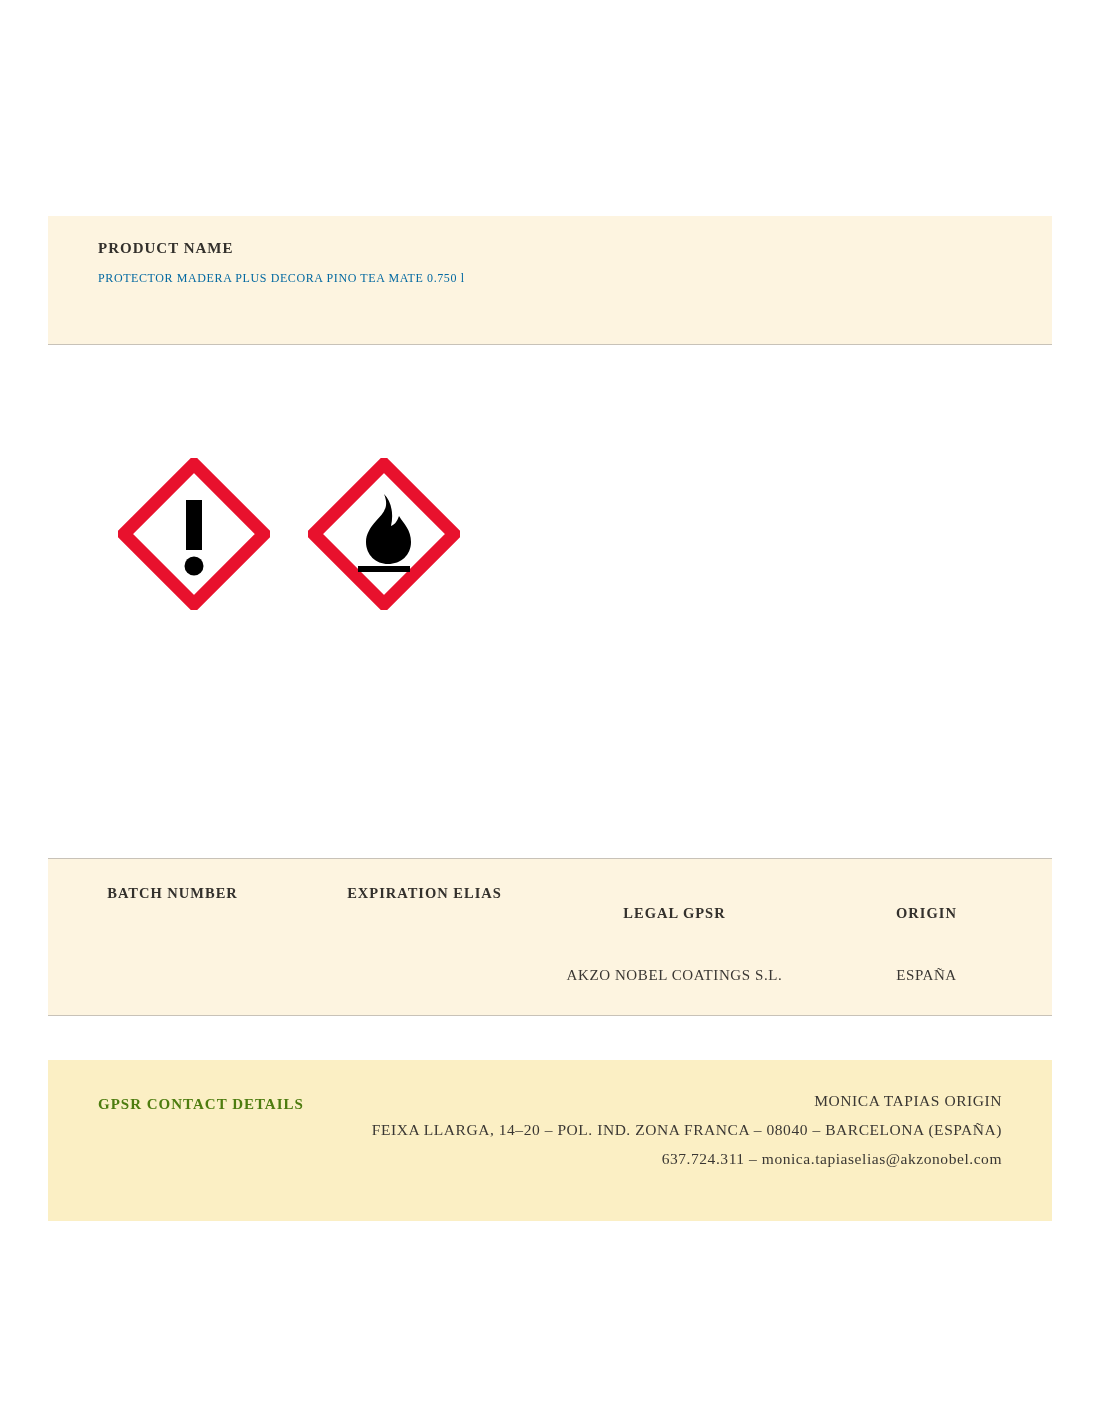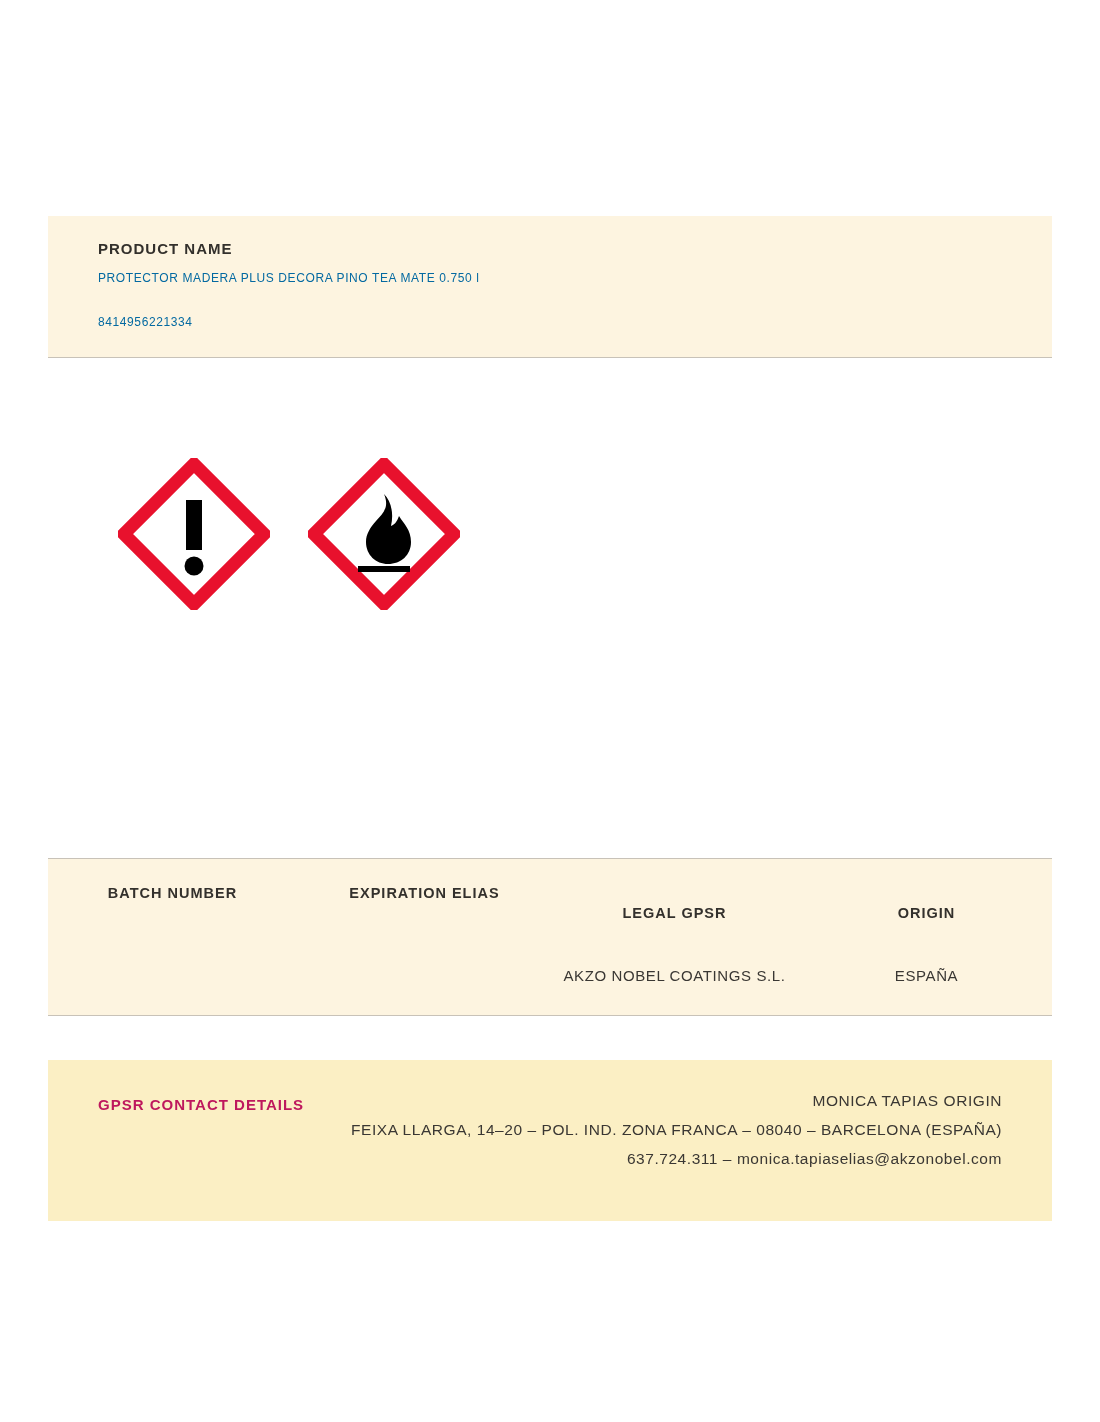--- a/index.html
+++ b/index.html
@@ -15,20 +15,21 @@
     position: relative;
     overflow: hidden;
   }
 
   .page {
     position: absolute;
     left: 0;
     top: 0;
     width: 1100px;
     height: 1184px;
+    font-family: Liberation Serif, serif;
   }
 
   
   .product-block {
     position: absolute;
     left: 48px;
     top: 216px;
     width: 1004px;
     background: #fdf4e0;
     border-bottom: 1px solid #c8c2b8;
@@ -115,21 +116,21 @@
     width: 1004px;
     background: #fbefc4;
     box-sizing: border-box;
     padding: 32px 50px 36px 50px;
     min-height: 158px;
   }
   .gpsr-title {
     font-size: 15px;
     font-weight: bold;
     letter-spacing: 1.0px;
-    color: #be185d;
+    color: #4d7c0f;
     position: absolute;
     left: 50px;
     top: 36px;
     margin: 0;
   }
   .gpsr-lines {
     text-align: right;
     font-weight: 300;
     color: #3a3733;
     letter-spacing: 0.55px;
@@ -142,21 +143,20 @@
 </style>
 </head>
 <body>
 
 <div class="page">
 
   <section class="product-block">
     <p class="field-label">PRODUCT NAME</p>
     <p class="field-value">PROTECTOR MADERA PLUS DECORA PINO TEA MATE 0.750 l</p>
     <div class="spacer-24"></div>
-    <p class="field-value">8414956221334</p>
   </section>
 
   <div class="pictogram-row">
 
     <div class="pictogram">
       <svg width="152" height="152" viewBox="0 0 152 152" aria-hidden="true">
         <polygon points="76,6 146,76 76,146 6,76" fill="#ffffff" stroke="#e8112d" stroke-width="13"></polygon>
         <rect x="68" y="42" width="16" height="50" fill="#000000"></rect>
         <circle cx="76" cy="108" r="9.5" fill="#000000"></circle>
       </svg>

